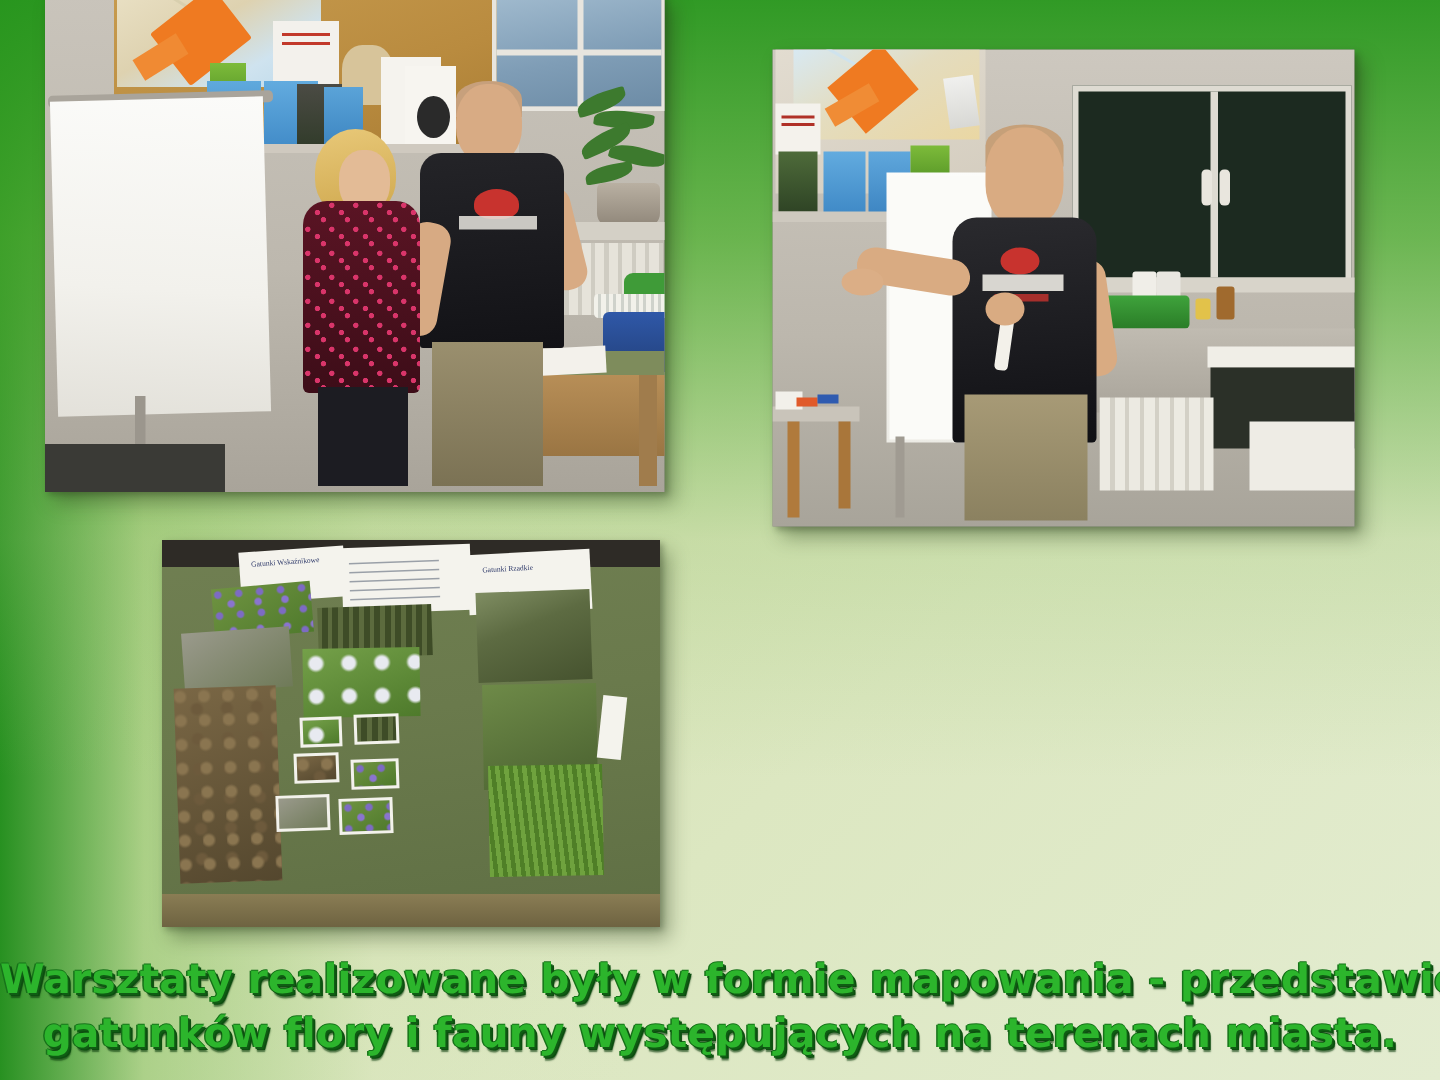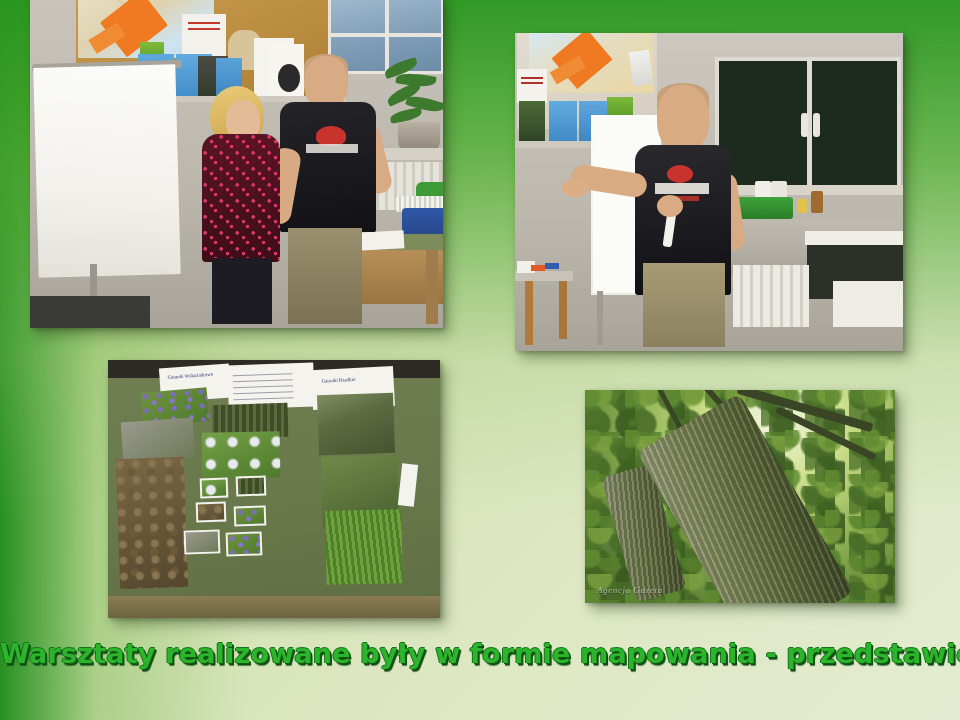--- a/index.html
+++ b/index.html
@@ -363,31 +363,19 @@
       <div class="lyr bl-card g-forest" style="left:128px;top:116px;width:30px;height:20px;transform:rotate(-2deg)"></div>
       <div class="lyr bl-card g-ground" style="left:88px;top:142px;width:30px;height:20px;transform:rotate(-2deg)"></div>
       <div class="lyr bl-card g-violet" style="left:126px;top:146px;width:32px;height:20px;transform:rotate(-2deg)"></div>
       <div class="lyr bl-card g-path" style="left:76px;top:170px;width:36px;height:24px;transform:rotate(-2deg)"></div>
       <div class="lyr bl-card g-violet" style="left:118px;top:172px;width:36px;height:24px;transform:rotate(-2deg)"></div>
 
       <div class="lyr bl-edge"></div>
     </div>
   </div>
 
-  <div class="photo" id="photo-tree-canopy">
-    <div class="inner">
-      <div class="lyr br-sky"></div>
-      <div class="lyr br-canopy"></div>
-      <div class="lyr br-branch" style="left:150px;top:14px;width:140px;height:9px;transform:rotate(16deg)"></div>
-      <div class="lyr br-branch" style="left:186px;top:40px;width:110px;height:7px;transform:rotate(26deg)"></div>
-      <div class="lyr br-branch" style="left:96px;top:8px;width:74px;height:6px;transform:rotate(48deg)"></div>
-      <div class="lyr br-branch" style="left:60px;top:20px;width:54px;height:5px;transform:rotate(62deg)"></div>
-      <div class="br-trunk br-trunk-sec"></div>
-      <div class="br-trunk br-trunk-main"></div>
-      <div class="br-wm">Agencja Gazeta</div>
-    </div>
-  </div>
 
   <div id="caption">
     <span class="ln ln1">Warsztaty realizowane były w formie mapowania - przedstawienie</span>
+    <span class="ln ln2">gatunków flory i fauny występujących na terenach miasta.</span>
   </div>
 
 </div>
 
 </body></html>

